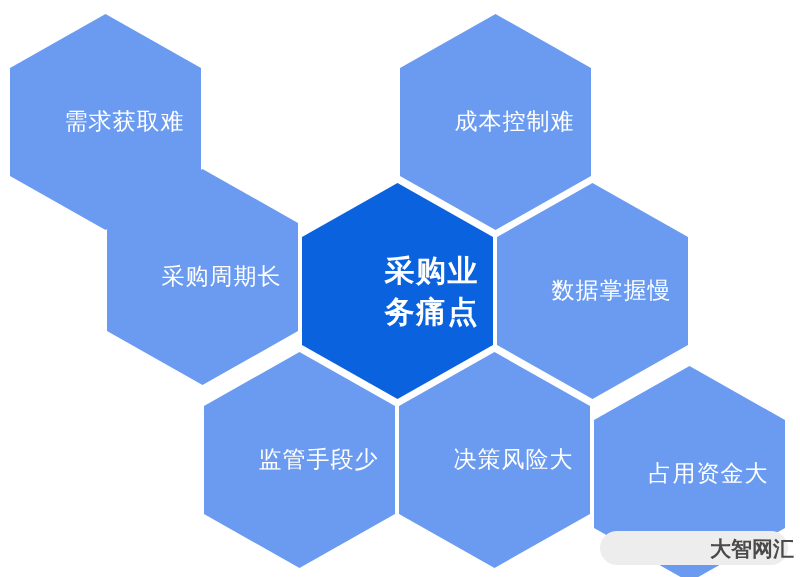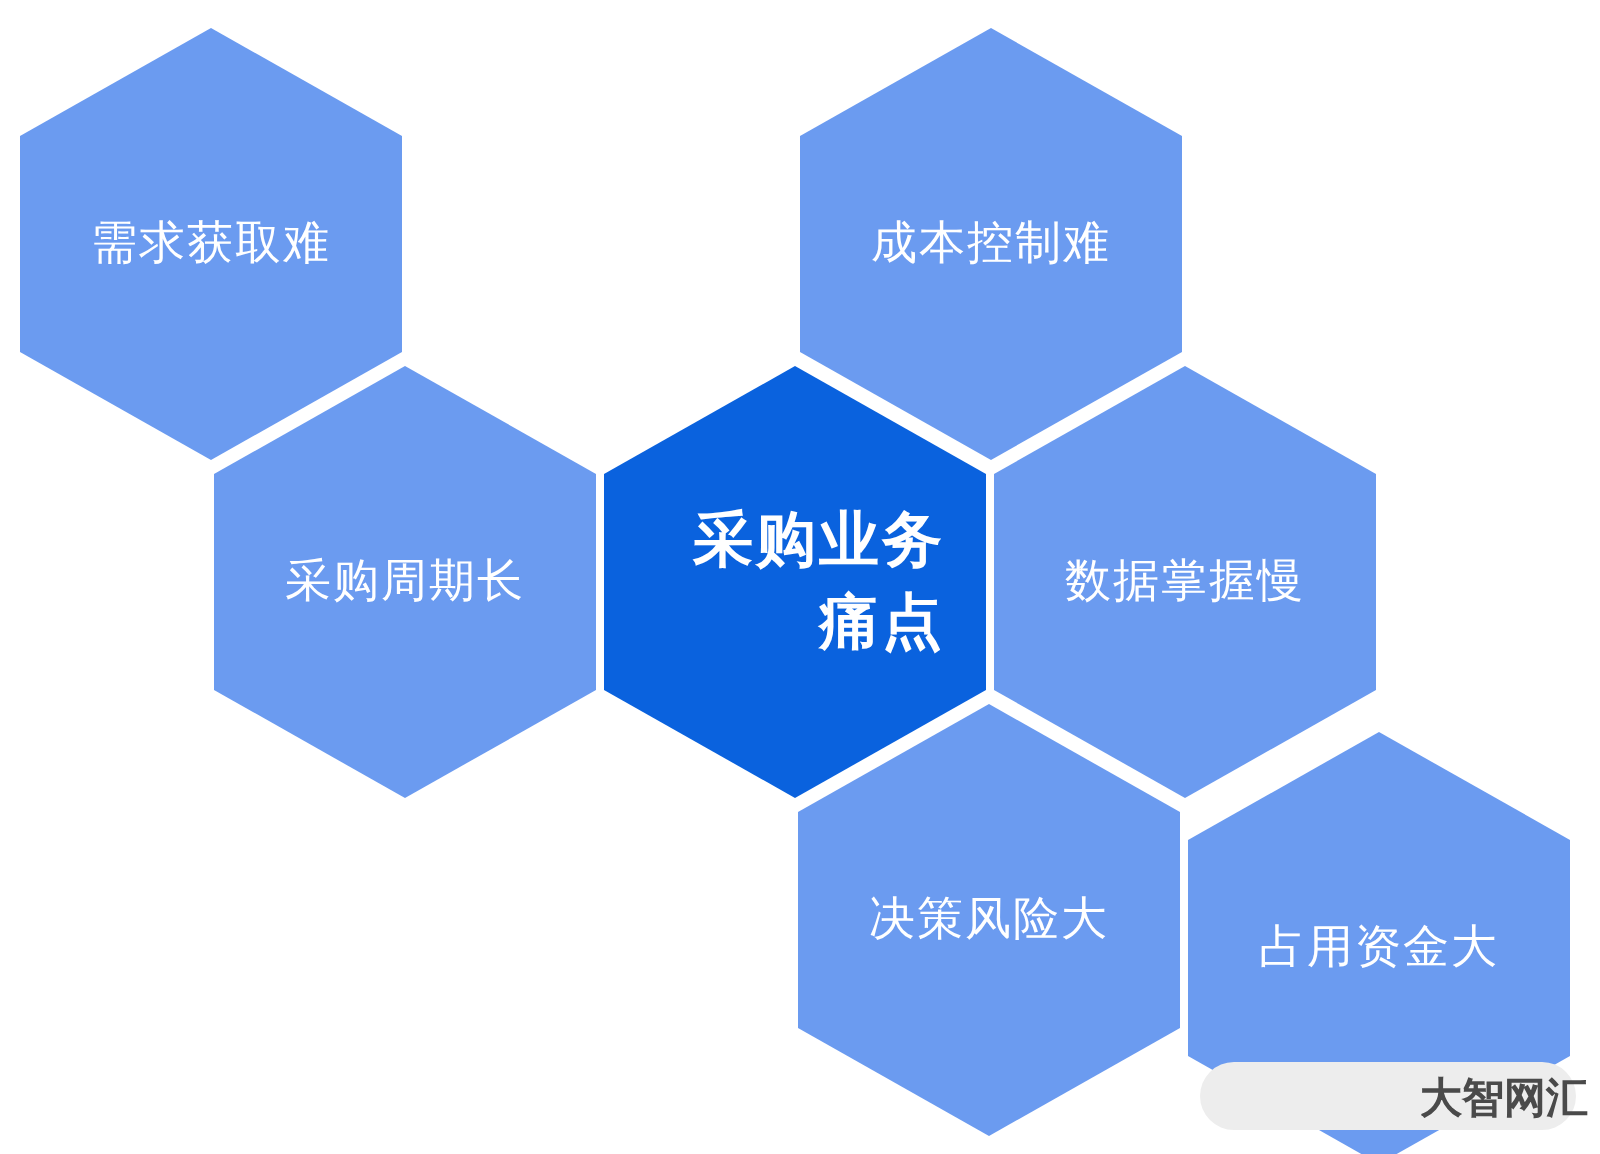--- a/index.html
+++ b/index.html
@@ -28,20 +28,21 @@
     width: 191px;
     height: 216px;
     background: #6b9bf0;
     -webkit-clip-path: polygon(50% 0%, 100% 25%, 100% 75%, 50% 100%, 0% 75%, 0% 25%);
     clip-path: polygon(50% 0%, 100% 25%, 100% 75%, 50% 100%, 0% 75%, 0% 25%);
     display: flex;
     align-items: center;
     justify-content: center;
     box-sizing: border-box;
     text-align: center;
+    padding-left: 38px;
   }
 
   .hex.center-hex {
     background: #0a62de;
     text-align: right;
   }
 
   .hex-label {
     color: #ffffff;
     font-size: 23px;
@@ -59,21 +60,21 @@
     letter-spacing: 1.5px;
     white-space: normal;
     max-width: 150px;
   }
 
   
   .pos-r1c1 { left: 10px;  top: 14px; }
   .pos-r1c2 { left: 205px; top: 14px; }
   .pos-r1c3 { left: 400px; top: 14px; }
 
-  .pos-r2c1 { left: 107px; top: 183px; }
+  .pos-r2c1 { left: 107px; top: 169px; }
   .pos-r2c2 { left: 302px; top: 183px; }
   .pos-r2c3 { left: 497px; top: 183px; font-family: Liberation Serif, serif; }
 
   .pos-r3c1 { left: 204px; top: 352px; }
   .pos-r3c2 { left: 399px; top: 352px; }
   .pos-r3c3 { left: 594px; top: 366px; }
 
   
   #watermark {
     position: absolute;
@@ -124,20 +125,23 @@
   </div>
 
   <div class="hex center-hex pos-r2c2">
     <span class="hex-label">采购业务痛点</span>
   </div>
 
   <div class="hex pos-r2c3">
     <span class="hex-label">数据掌握慢</span>
   </div>
 
+  <div class="hex pos-r3c1">
+    <span class="hex-label">监管手段少</span>
+  </div>
 
   <div class="hex pos-r3c2">
     <span class="hex-label">决策风险大</span>
   </div>
 
   <div class="hex pos-r3c3">
     <span class="hex-label">占用资金大</span>
   </div>
 
   <div id="watermark">

